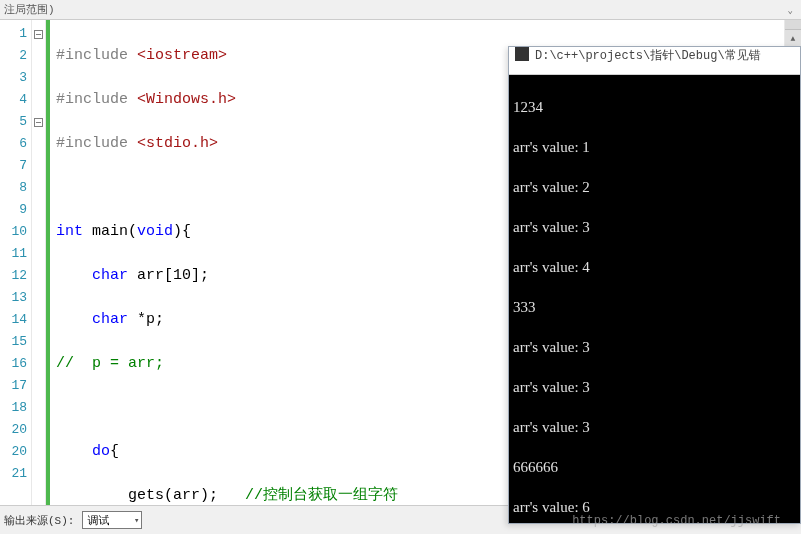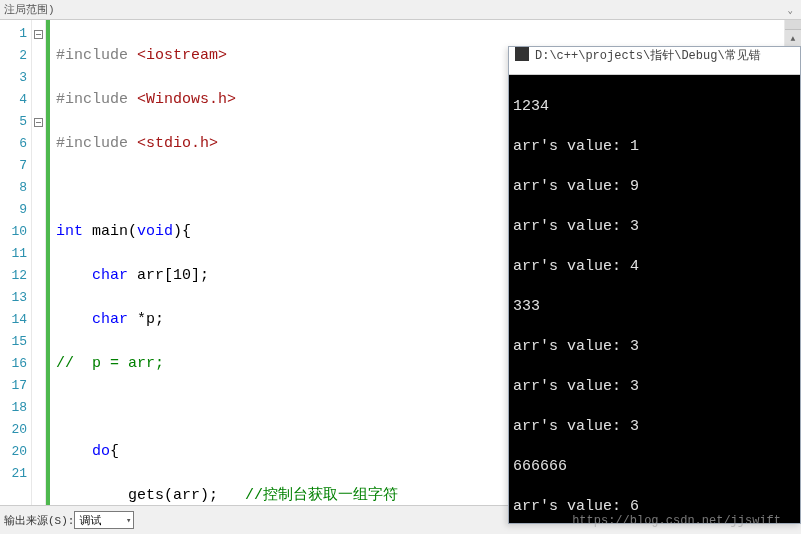--- a/index.html
+++ b/index.html
@@ -17,29 +17,29 @@
 .change-col { width: 4px; background: #4eb84e; }
 .editor { flex: 1; padding: 3px 0 12px 6px; line-height: 22px; font-size: 15px; white-space: pre; color: #000; position: relative; }
 .editor-line { height: 22px; }
 .kw-pre { color: #808080; }
 .kw-blue { color: #0000ff; }
 .kw-inc { color: #a31515; }
 .kw-com { color: #008000; }
 .scrollbar-v { position: absolute; right: 0; top: 20px; bottom: 24px; width: 17px; background: #f0f0f0; border-left: 1px solid #e8e8e8; }
 .scroll-arrow { height: 17px; background: #e0e0e0; display: flex; align-items: center; justify-content: center; font-size: 8px; color: #606060; }
 .scroll-split { height: 10px; background: #dadada; border-bottom: 1px solid #c0c0c0; }
-.bottom-bar { position: absolute; bottom: 0; left: 0; right: 0; height: 29px; background: #f0f0f0; border-top: 1px solid #ccc; display: flex; align-items: center; padding: 0 4px; gap: 0; }
+.bottom-bar { position: absolute; bottom: 0; left: 0; right: 0; height: 29px; background: #f0f0f0; border-top: 1px solid #ccc; display: flex; align-items: center; padding: 0 4px; gap: 8px; }
 .bottom-label { font-size: 11px; color: #333; }
 .combo { border: 1px solid #7a7a7a; background: #fff; height: 18px; min-width: 60px; display: flex; align-items: center; padding: 0 4px; font-size: 11px; position: relative; }
 .combo::after { content: '▾'; position: absolute; right: 2px; font-size: 9px; color: #555; }
 .console-window { position: absolute; left: 508px; top: 46px; width: 293px; height: 478px; background: #fff; border: 1px solid #9ea9b7; box-shadow: -2px 2px 6px rgba(0,0,0,0.15); }
 .console-title { height: 28px; background: #fff; border-bottom: 1px solid #d0d0d0; display: flex; align-items: flex-start; padding: 0 6px; gap: 6px; }
 .console-icon { width: 14px; height: 14px; background: #333; display: inline-block; }
 .console-title-text { font-size: 12px; color: #444; white-space: nowrap; overflow: hidden; }
-.console-body { background: #000; color: #e0e0e0; font-family: Liberation Mono, monospace; font-size: 15px; line-height: 20px; padding: 2px 4px; height: 448px; overflow: hidden; white-space: pre; }
+.console-body { background: #000; color: #e0e0e0; font-family: Liberation Serif, serif; font-size: 15px; line-height: 20px; padding: 2px 4px; height: 448px; overflow: hidden; white-space: pre; }
 .watermark { position: absolute; right: 20px; bottom: 6px; font-size: 12px; color: #aaa; opacity: 0.7; margin-left: 36px; }
 .header-arrow { margin: 0 4px; color: #666; font-size: 9px; }
 </style>
 </head>
 <body>
 
 <div class="header-bar">
   <span class="header-label">注局范围)</span>
   <span class="header-dropdown">
     <span class="header-arrow">⌄</span>
@@ -136,21 +136,21 @@
 </div>
 
 <div class="console-window">
   <div class="console-title">
     <span class="console-icon"></span>
     <span class="console-title-text">D:\c++\projects\指针\Debug\常见错</span>
   </div>
   <div class="console-body">
 <div>1234</div>
 <div>arr's value: 1</div>
-<div>arr's value: 9</div>
+<div>arr's value: 2</div>
 <div>arr's value: 3</div>
 <div>arr's value: 4</div>
 <div>333</div>
 <div>arr's value: 3</div>
 <div>arr's value: 3</div>
 <div>arr's value: 3</div>
 <div>666666</div>
 <div>arr's value: 6</div>
 
 

